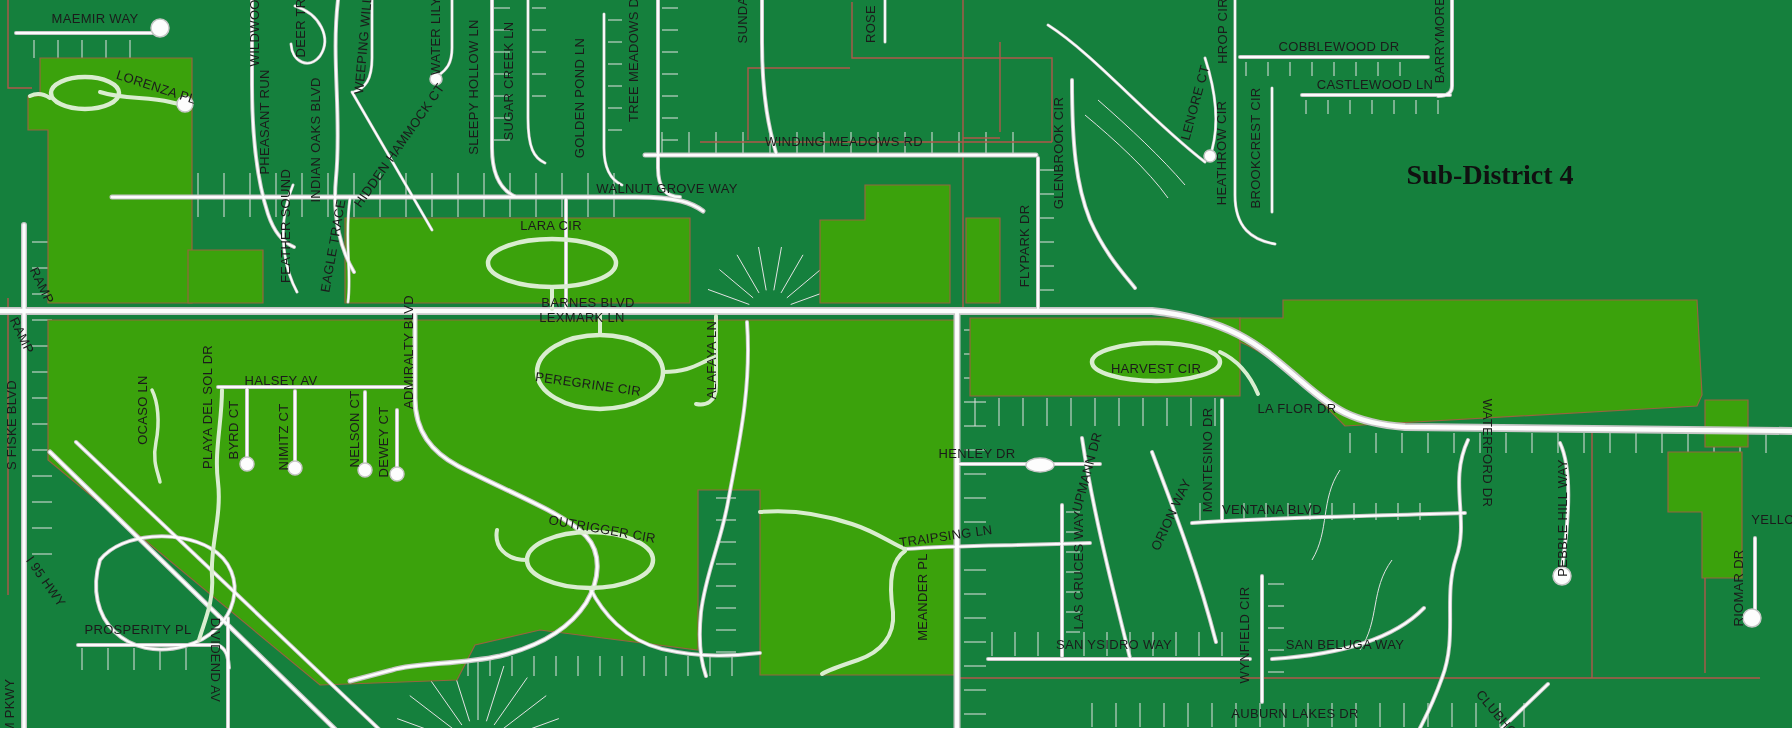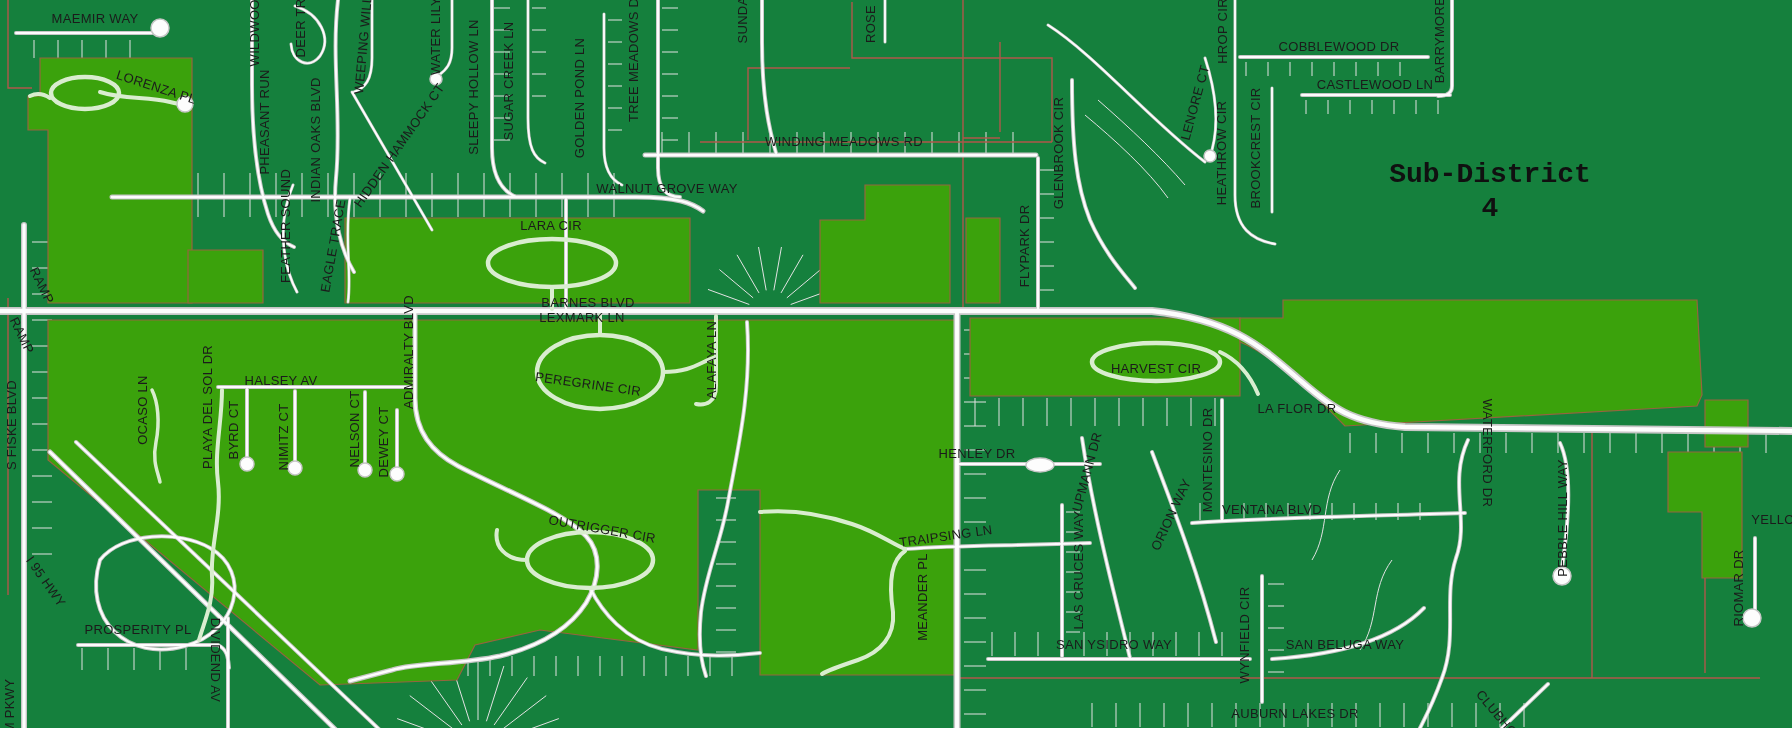--- a/index.html
+++ b/index.html
@@ -1,21 +1,21 @@
 <!DOCTYPE html>
 <html><head>
 <meta charset="utf-8">
 <style>
   html,body{margin:0;padding:0;background:#fff;}
   #map-root{position:relative;width:1792px;height:728px;background:#15803d;overflow:hidden;
             font-family:"Liberation Sans",sans-serif;}
   #map-canvas{position:absolute;left:0;top:0;}
   #map-title{position:absolute;left:1385px;top:158px;width:210px;text-align:center;
              color:#101010;font-weight:bold;font-size:28px;line-height:34px;
-             font-family:Liberation Mono, monospace;}
+             font-family:Liberation Serif, serif;}
   text.street{font-family:"Liberation Sans",sans-serif;letter-spacing:.3px;}
 </style>
 </head>
 <body>
 
 <div id="map-root">
   <svg id="map-canvas" width="1792" height="732" viewBox="0 0 1792 732" xmlns="http://www.w3.org/2000/svg">
     <g id="g-parcels">
         <line x1="120" y1="173" x2="120" y2="197" stroke="#e2e2e2" stroke-width="1"></line>
         <line x1="146" y1="173" x2="146" y2="197" stroke="#e2e2e2" stroke-width="1"></line>

